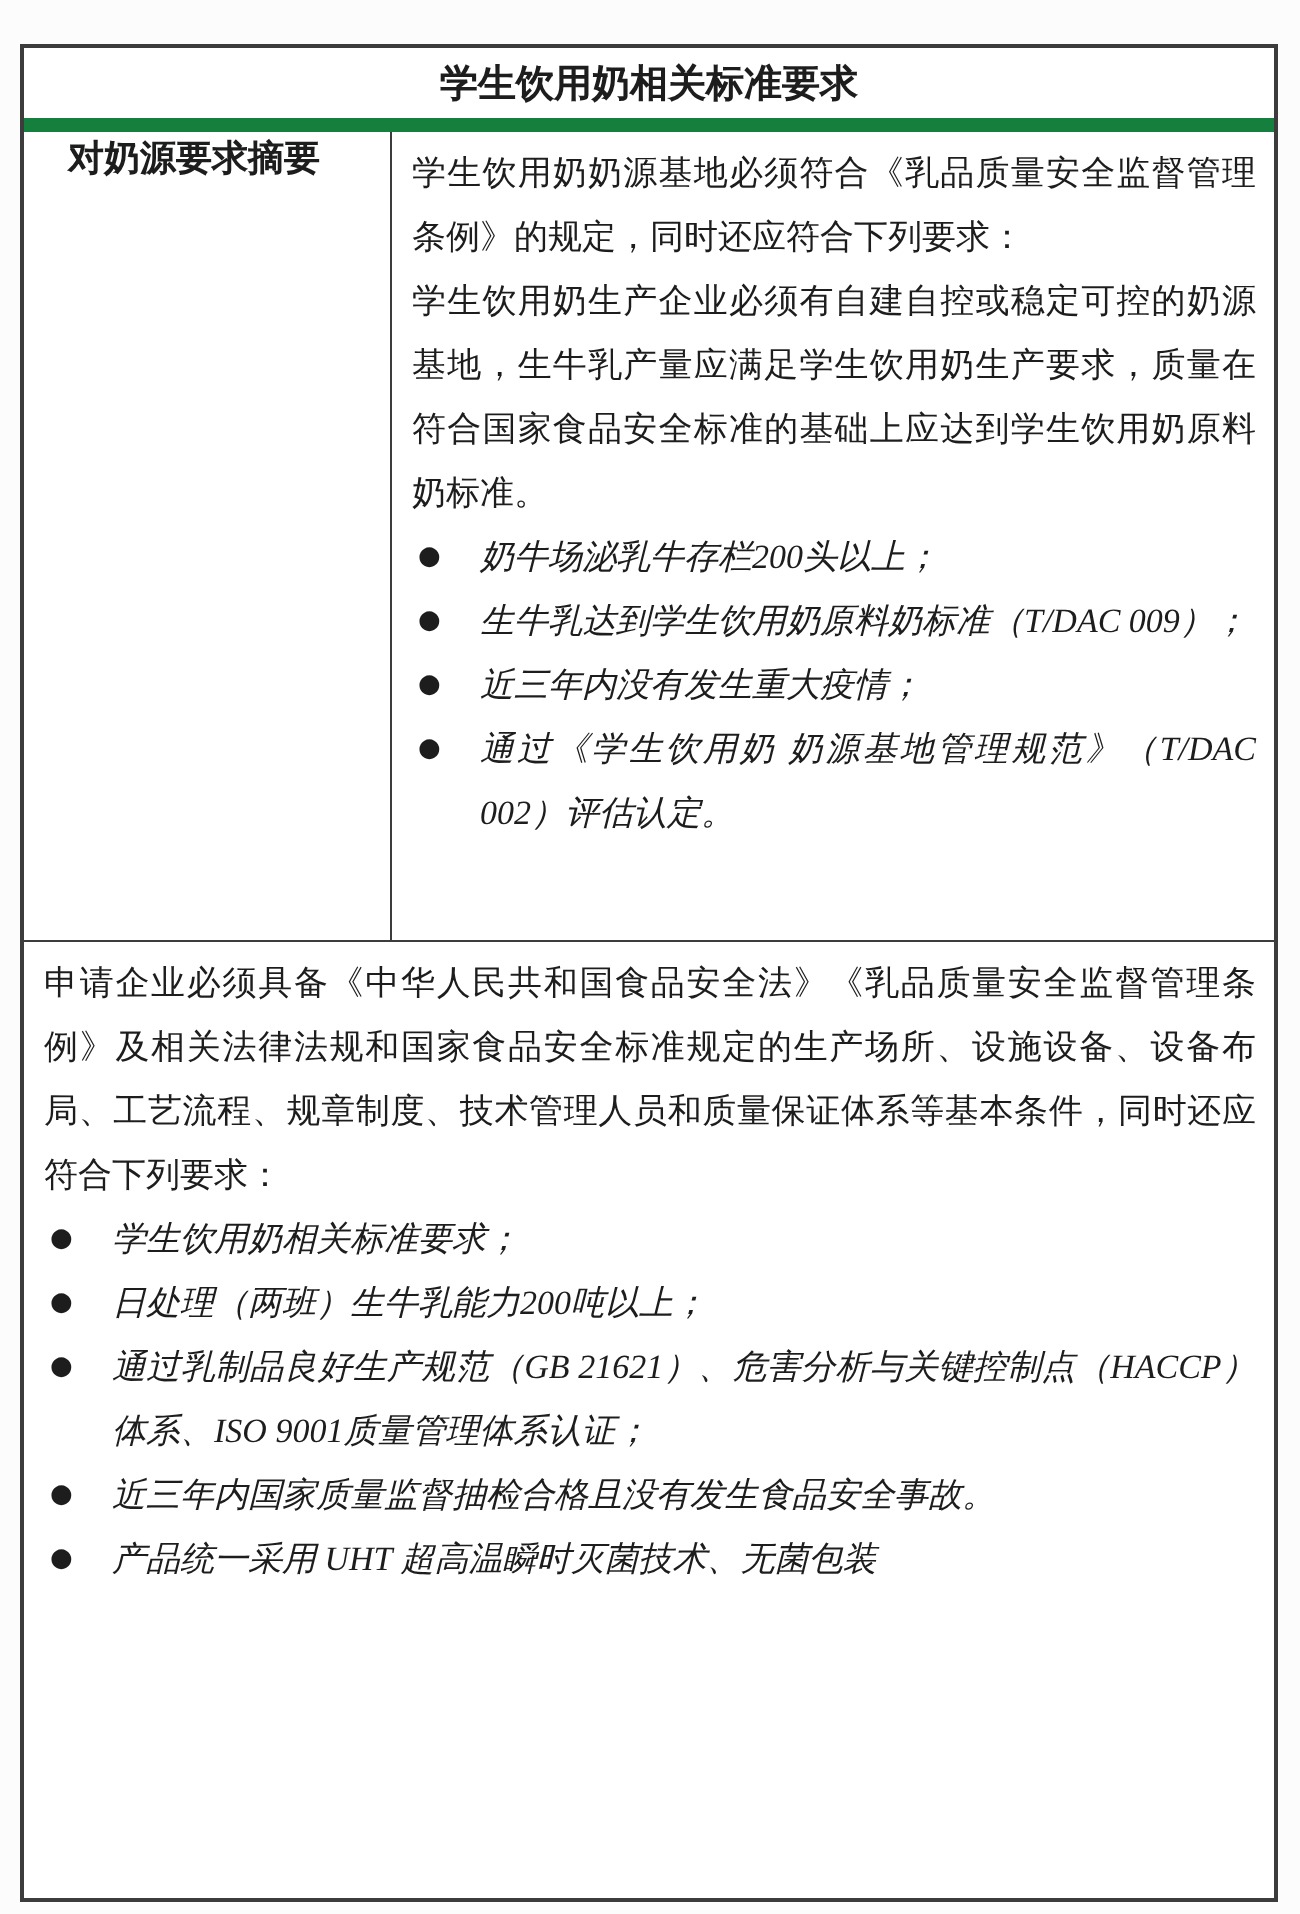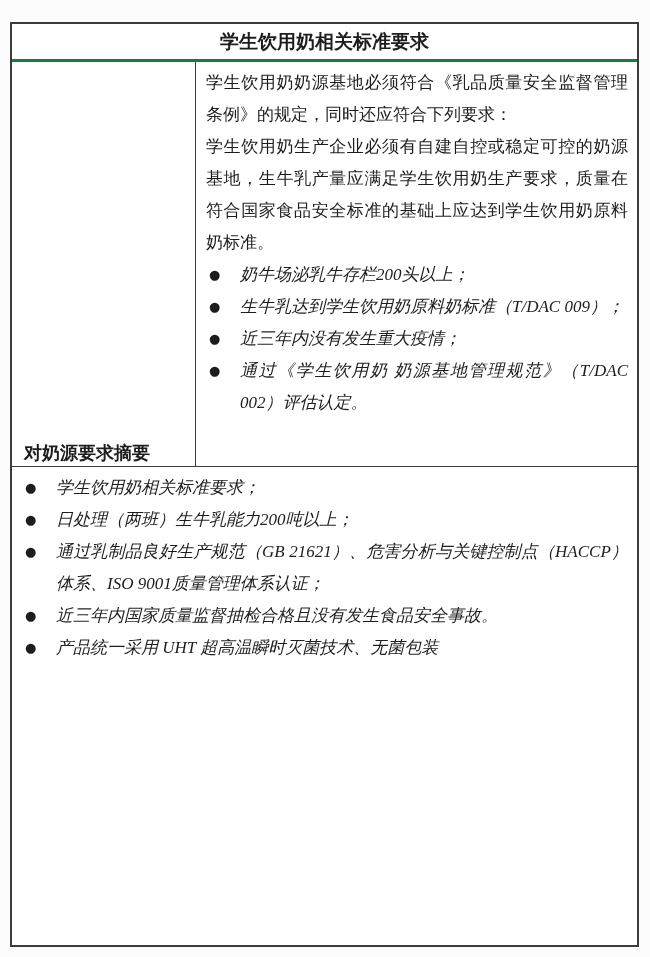--- a/index.html
+++ b/index.html
@@ -21,21 +21,21 @@
     width: 629px;
     min-height: 920px;
     border: 2px solid #3c3c3c;
     background: #ffffff;
     display: flex;
     flex-direction: column;
     box-sizing: border-box;
   }
   .header-row {
     min-height: 35px;
-    border-bottom: 3px solid #15803d;
+    border-bottom: 7px solid #15803d;
     display: flex;
     align-items: center;
     justify-content: center;
     font-weight: bold;
     font-size: 19px;
   }
   .data-row {
     display: flex;
     flex: none;
   }
@@ -45,22 +45,22 @@
   }
   .data-row.row-2 {
     flex: 1;
     min-height: 478px;
   }
   .label-cell {
     width: 184px;
     flex: none;
     border-right: 1px solid #3c3c3c;
     display: flex;
-    align-items: flex-end;
-    padding: 0 4px 0 12px;
+    align-items: flex-start;
+    padding: 0 4px 0 22px;
     box-sizing: border-box;
     font-weight: bold;
     font-size: 18px;
     line-height: 26px;
   }
   .content-cell {
     flex: 1;
     padding: 5px 9px 4px 10px;
     box-sizing: border-box;
     font-size: 17px;
@@ -117,20 +117,21 @@
       </div>
       <div class="bullet-item">
         <span class="bullet-dot">●</span>
         <span class="bullet-text">通过《学生饮用奶 奶源基地管理规范》（T/DAC 002）评估认定。</span>
       </div>
     </div>
   </div>
 
   <div class="data-row row-2">
     <div class="content-cell">
+      <p>申请企业必须具备《中华人民共和国食品安全法》《乳品质量安全监督管理条例》及相关法律法规和国家食品安全标准规定的生产场所、设施设备、设备布局、工艺流程、规章制度、技术管理人员和质量保证体系等基本条件，同时还应符合下列要求：</p>
       <div class="bullet-item">
         <span class="bullet-dot">●</span>
         <span class="bullet-text">学生饮用奶相关标准要求；</span>
       </div>
       <div class="bullet-item">
         <span class="bullet-dot">●</span>
         <span class="bullet-text">日处理（两班）生牛乳能力200吨以上；</span>
       </div>
       <div class="bullet-item">
         <span class="bullet-dot">●</span>

